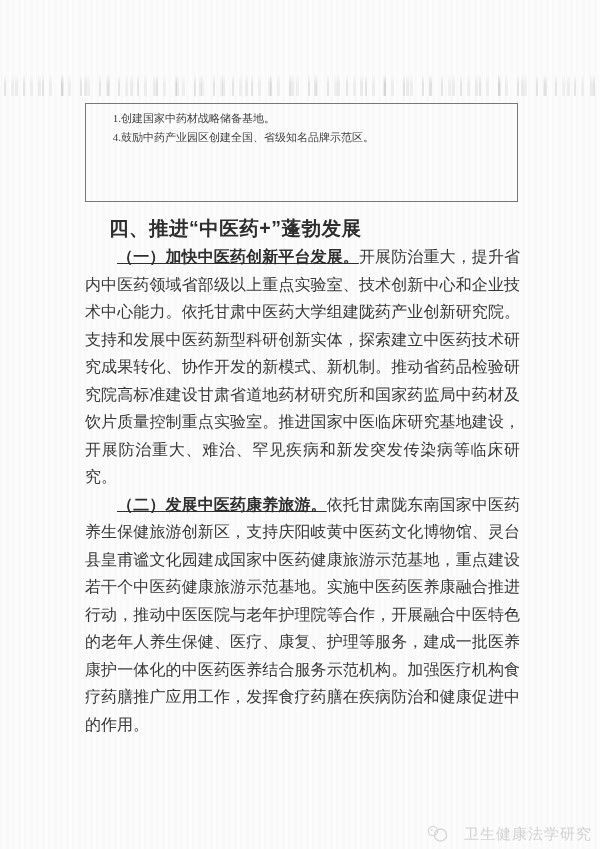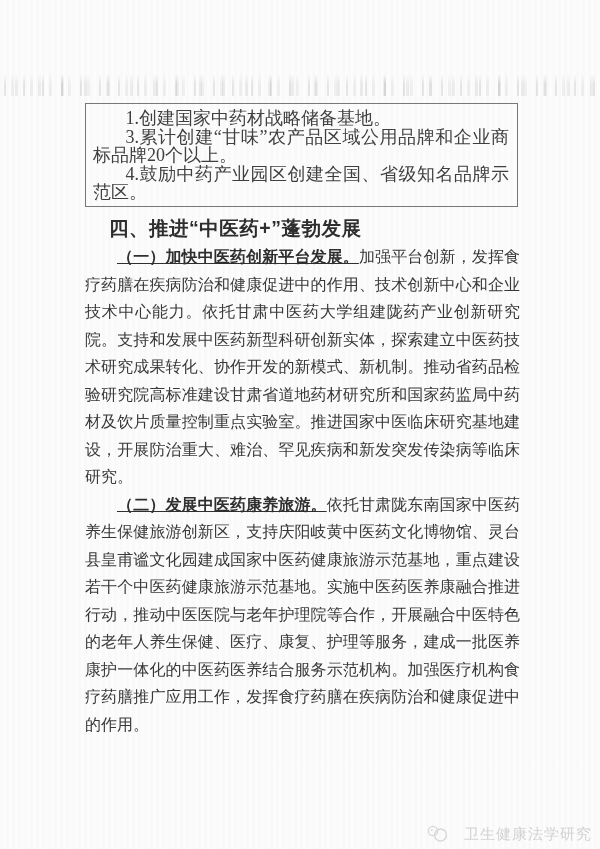--- a/index.html
+++ b/index.html
@@ -22,21 +22,21 @@
       repeating-linear-gradient(90deg, rgba(80,80,80,0.13) 0 2px, transparent 2px 7px, rgba(80,80,80,0.07) 7px 10px, transparent 10px 19px),
       repeating-linear-gradient(90deg, transparent 0 11px, rgba(80,80,80,0.09) 11px 14px, transparent 14px 23px);
     -webkit-mask-image:linear-gradient(to bottom, transparent 0, #000 45%);
     mask-image:linear-gradient(to bottom, transparent 0, #000 45%);
   }
   .box{
     position:absolute;left:85px;top:103px;width:433px;min-height:99px;
     box-sizing:border-box;
     border:1px solid #787878;
     padding:5px 8px 4px 7px;
-    font-size:18px;line-height:18.5px;
+    font-size:11px;line-height:18.5px;
     color:#3f3f3f;
     text-align:justify;
   }
   .box-item{text-indent:1.8em;}
   .heading{
     position:absolute;left:85px;top:212px;width:435px;
     margin:2px;padding-left:22px;
     font-family:"Liberation Sans","DejaVu Sans",sans-serif;
     font-weight:bold;
     font-size:19.5px;line-height:28px;
@@ -66,28 +66,27 @@
 </style>
 </head>
 <body>
 
 <div class="page">
 
   <div class="remnant"></div>
 
   <div class="box">
     <div class="box-item">1.创建国家中药材战略储备基地。</div>
-    <div class="box-item">3.累计创建“甘味”农产品区域公用品牌和企业商标品牌20个以上。</div>
     <div class="box-item">4.鼓励中药产业园区创建全国、省级知名品牌示范区。</div>
   </div>
 
   <h2 class="heading">四、推进“中医药+”蓬勃发展</h2>
 
   <div class="body-text">
-    <p class="para"><span class="lead">（一）加快中医药创新平台发展。</span><span>加强平台创新，发挥食疗药膳在疾病防治和健康促进中的作用、技术创新中心和企业技术中心能力。依托甘肃中医药大学组建陇药产业创新研究院。支持和发展中医药新型科研创新实体，探索建立中医药技术研究成果转化、协作开发的新模式、新机制。推动省药品检验研究院高标准建设甘肃省道地药材研究所和国家药监局中药材及饮片质量控制重点实验室。推进国家中医临床研究基地建设，开展防治重大、难治、罕见疾病和新发突发传染病等临床研究。</span></p>
+    <p class="para"><span class="lead">（一）加快中医药创新平台发展。</span><span>开展防治重大，提升省内中医药领域省部级以上重点实验室、技术创新中心和企业技术中心能力。依托甘肃中医药大学组建陇药产业创新研究院。支持和发展中医药新型科研创新实体，探索建立中医药技术研究成果转化、协作开发的新模式、新机制。推动省药品检验研究院高标准建设甘肃省道地药材研究所和国家药监局中药材及饮片质量控制重点实验室。推进国家中医临床研究基地建设，开展防治重大、难治、罕见疾病和新发突发传染病等临床研究。</span></p>
     <p class="para"><span class="lead">（二）发展中医药康养旅游。</span><span>依托甘肃陇东南国家中医药养生保健旅游创新区，支持庆阳岐黄中医药文化博物馆、灵台县皇甫谧文化园建成国家中医药健康旅游示范基地，重点建设若干个中医药健康旅游示范基地。实施中医药医养康融合推进行动，推动中医医院与老年护理院等合作，开展融合中医特色的老年人养生保健、医疗、康复、护理等服务，建成一批医养康护一体化的中医药医养结合服务示范机构。加强医疗机构食疗药膳推广应用工作，发挥食疗药膳在疾病防治和健康促进中的作用。</span></p>
   </div>
 
   <div class="watermark">
     <span class="wm-icon">
       <svg width="24" height="19" viewBox="0 0 24 19" aria-hidden="true">
         <circle cx="7" cy="7" r="4.6" fill="none" stroke="#d8d8d8" stroke-width="1.4"></circle>
         <circle cx="14.5" cy="11" r="6" fill="none" stroke="#d8d8d8" stroke-width="1.4"></circle>
         <circle cx="5.8" cy="6" r="0.9" fill="#d8d8d8"></circle>
       </svg>

